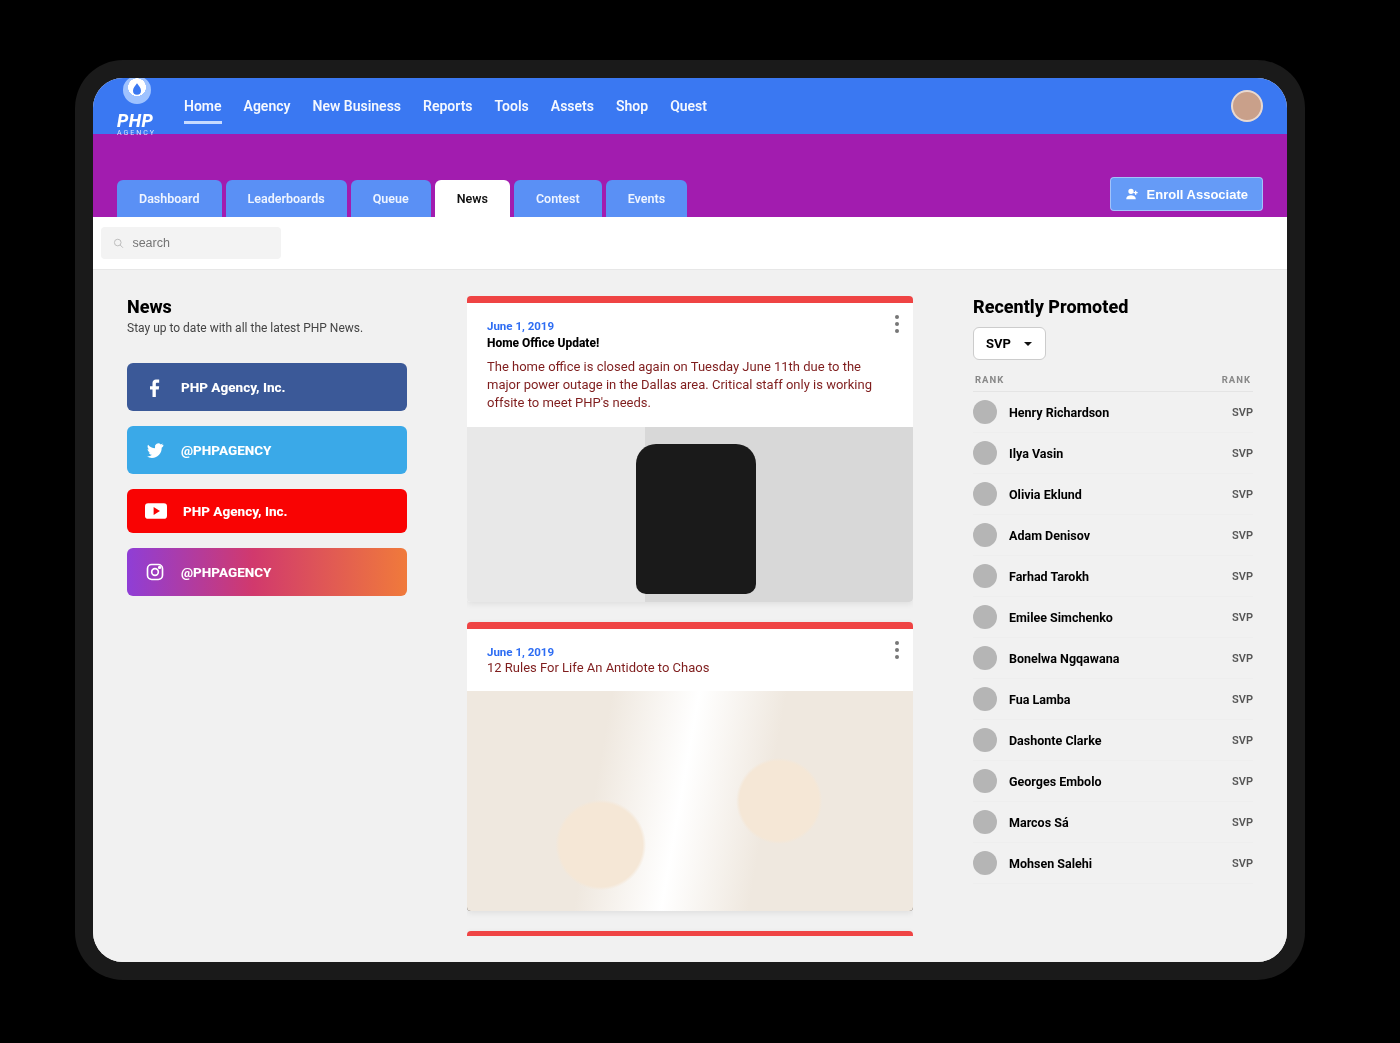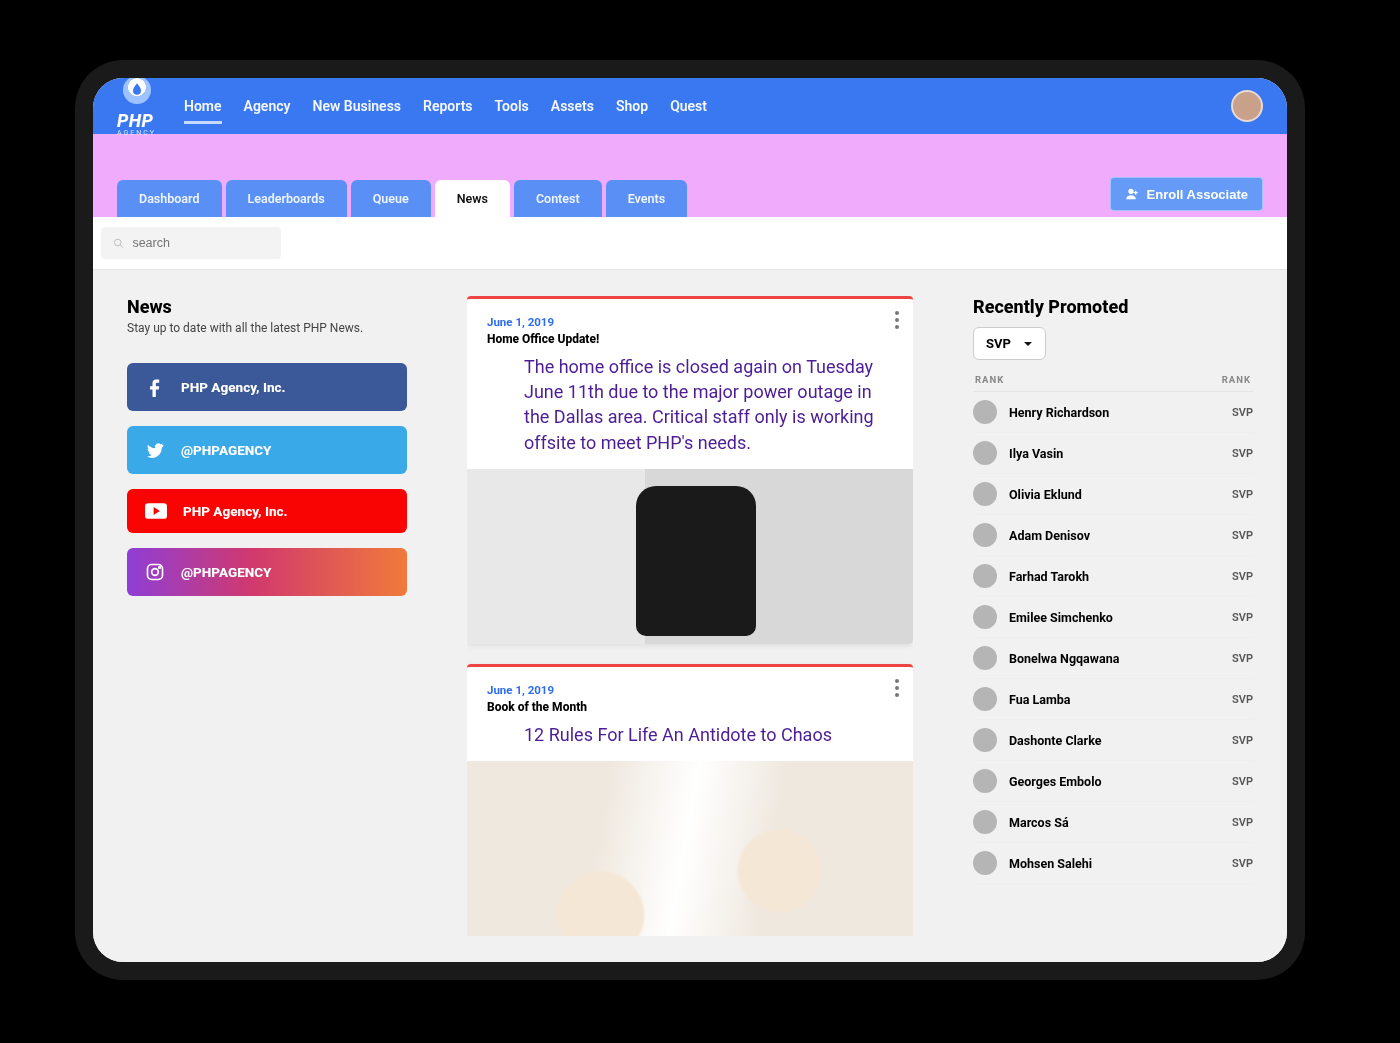--- a/index.html
+++ b/index.html
@@ -56,21 +56,21 @@
   }
   .avatar {
     margin-left: auto;
     width: 32px; height: 32px; border-radius: 50%;
     background: #c9a08a;
     border: 2px solid rgba(255,255,255,.6);
   }
 
   
   .subrow {
-    background: #f0abfc;
+    background: #a21caf;
     padding: 8px 24px 0 24px;
     display: flex;
     align-items: flex-end;
     gap: 4px;
     flex: 0 0 auto;
   }
   .subtab {
     padding: 11px 22px;
     font-size: 12.5px;
     font-weight: 600;
@@ -134,30 +134,30 @@
   }
   .social.fb { background: #3b5998; }
   .social.tw { background: #3aa9e8; }
   .social.yt { background: #f90303; }
   .social.ig { background: linear-gradient(90deg, #8f3ed6 0%, #d1396d 45%, #f07a3b 100%); }
 
   
   .feed { overflow: hidden; }
   .card {
     background: #fff;
-    border-top: 3px solid #ef4444;
+    border-top: 7px solid #ef4444;
     border-radius: 4px;
     box-shadow: 0 2px 6px rgba(0,0,0,.08);
     margin-bottom: 20px;
     overflow: hidden;
   }
   .card-body { padding: 16px 20px 14px 20px; position: relative; }
   .card-date { color: #2e6df3; font-size: 11.5px; font-weight: 700; }
   .card-title { font-size: 12px; font-weight: 800; margin: 3px 0 8px 0; }
-  .card-desc { font-size: 18px; color: #4c1d95; line-height: 1.4; margin-left: 37px; }
+  .card-desc { font-size: 13px; color: #7f1d1d; line-height: 1.4; }
   .more { position: absolute; top: 12px; right: 14px; display: flex; flex-direction: column; gap: 3px; cursor: pointer; }
   .more span { width: 4px; height: 4px; background: #777; border-radius: 50%; }
   .card-img { height: 175px; background: #ccc; }
 
   
   .right h2 { font-size: 18px; font-weight: 800; margin-bottom: 10px; }
   .rank-select {
     display: inline-flex; align-items: center; gap: 12px;
     border: 1px solid #ccc; background: #fff;
     border-radius: 6px; padding: 8px 12px;
@@ -305,21 +305,20 @@
         </article>
 
         <article class="card">
           <div class="card-body">
             <div class="more">
                 <span></span>
                 <span></span>
                 <span></span>
               </div>
             <div class="card-date">June 1, 2019</div>
-            <h3 class="card-title">Book of the Month</h3>
             <p class="card-desc">12 Rules For Life An Antidote to Chaos</p>
           </div>
           <div class="card-img img-book"></div>
         </article>
 
         <article class="card" style="height:8px;"></article>
       </main>
 
       <aside class="right">
         <h2>Recently Promoted</h2>

